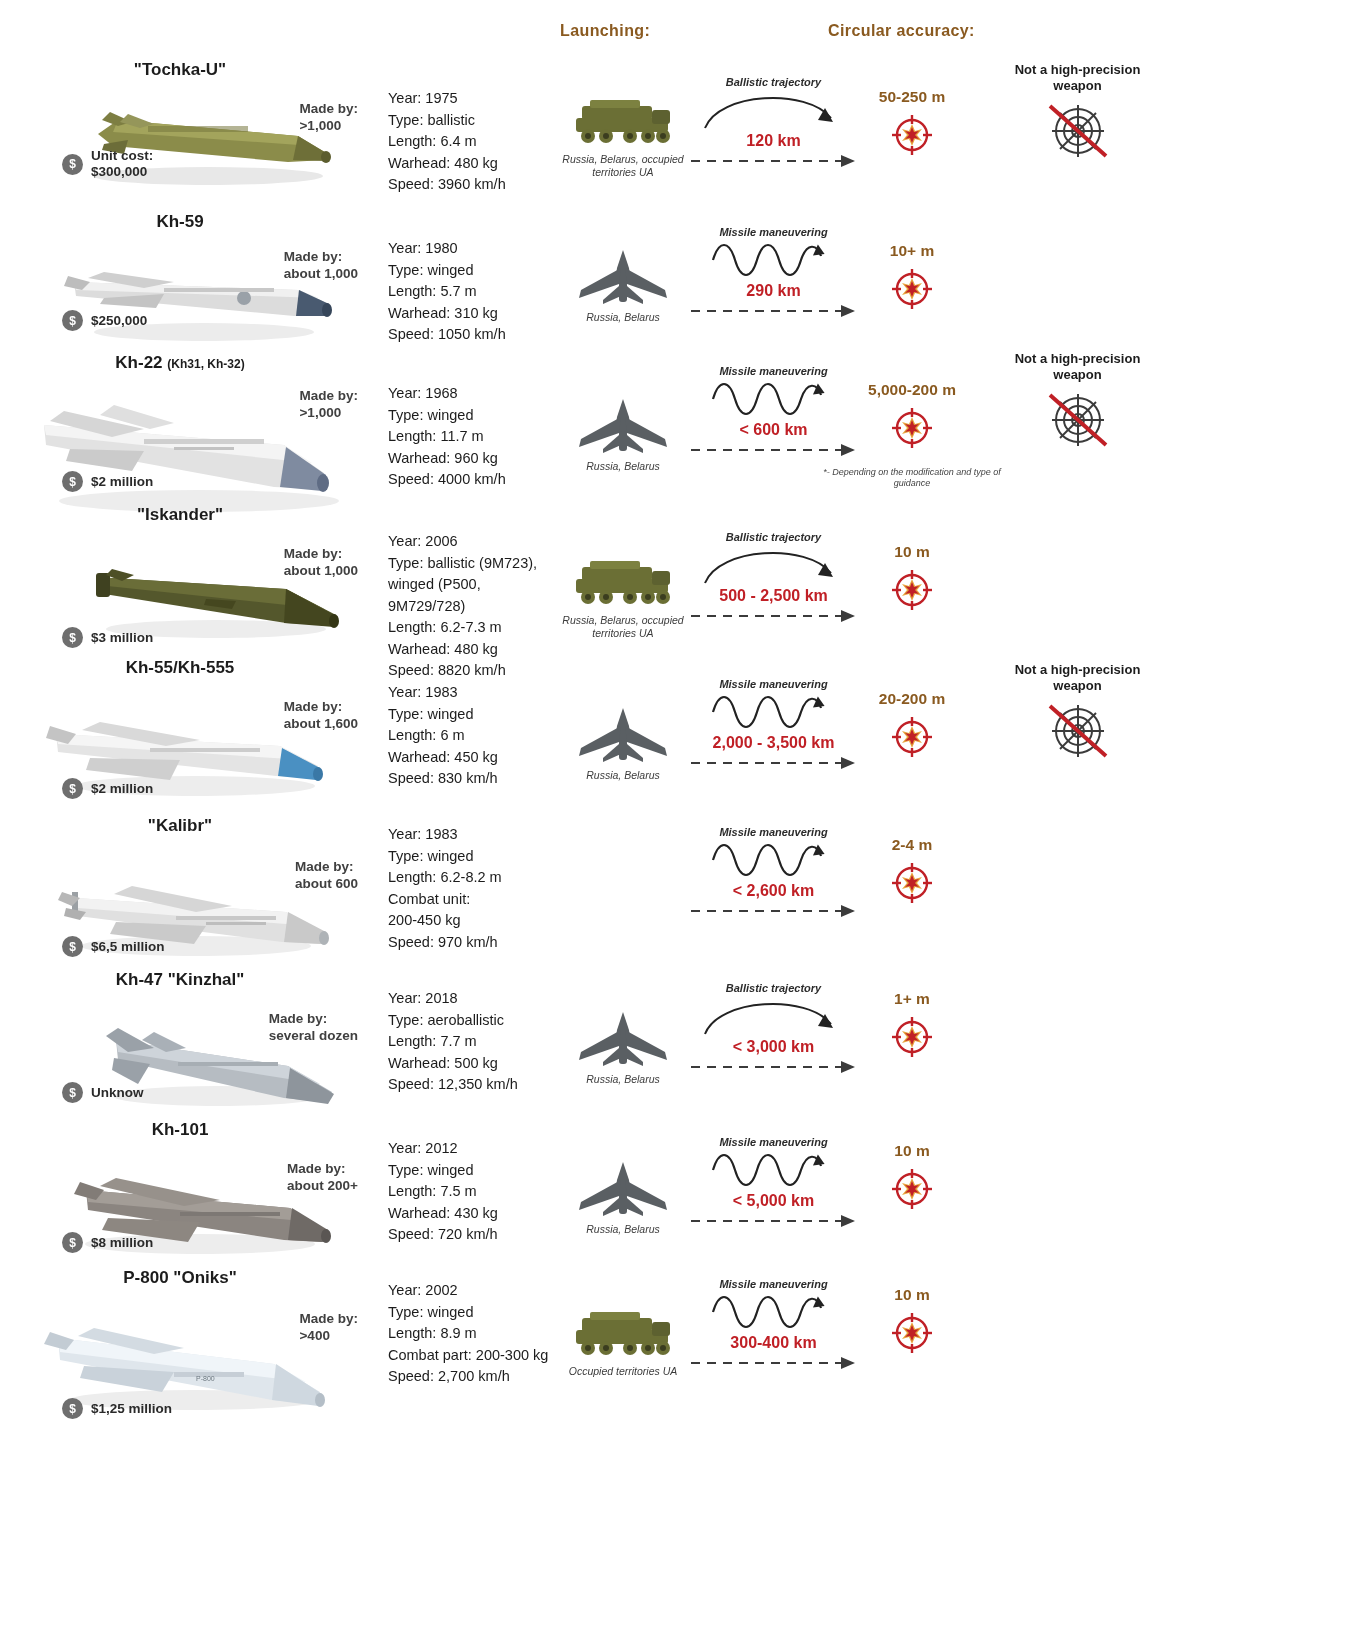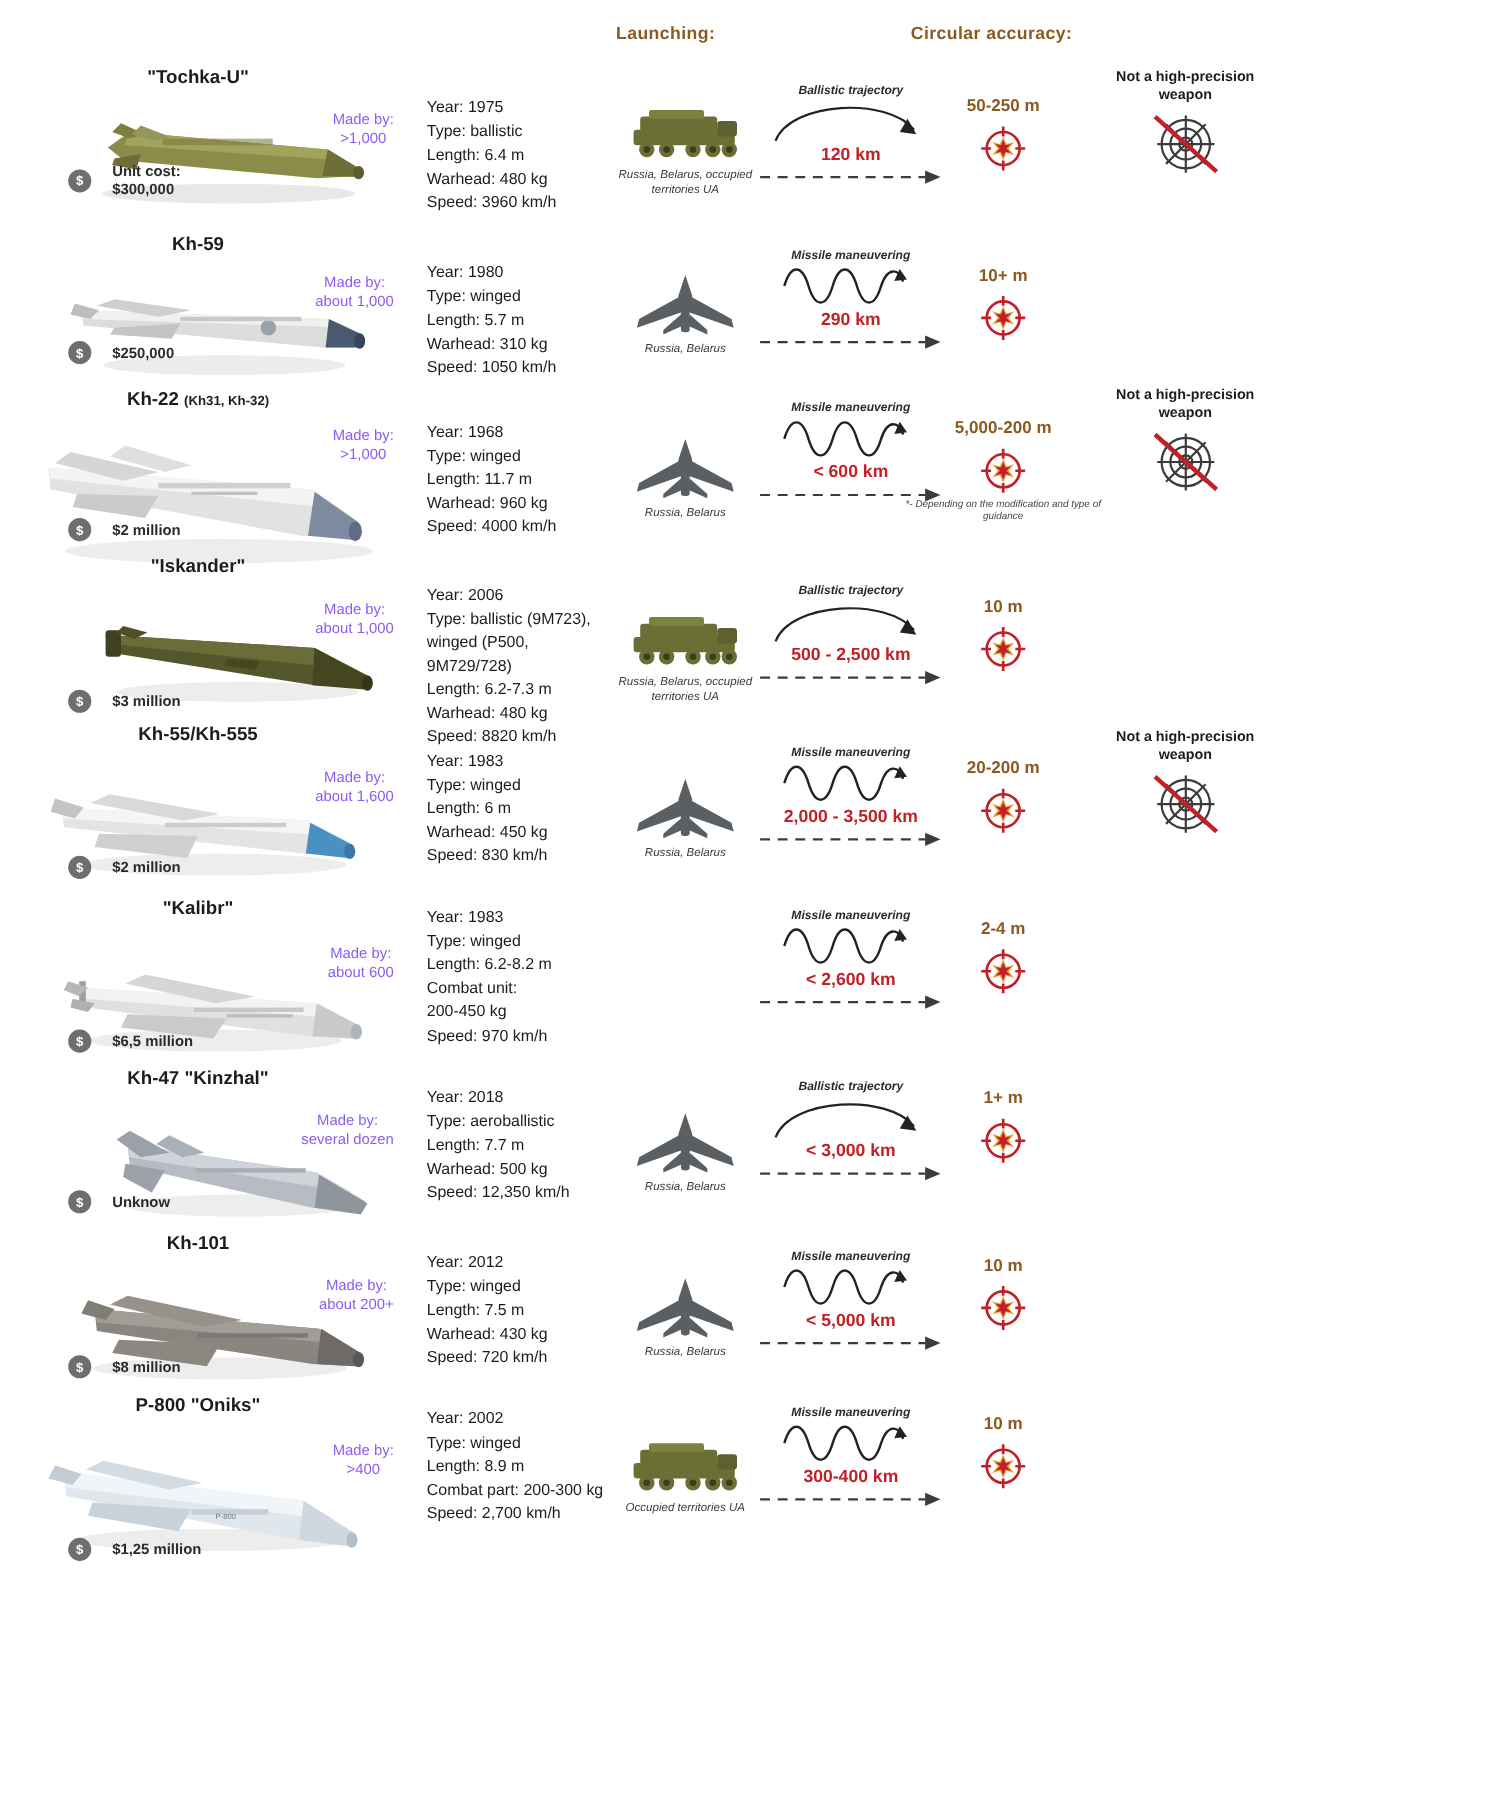--- a/index.html
+++ b/index.html
@@ -77,24 +77,24 @@
   }
   .missile-art {
     position: absolute;
   }
   .missile-art svg { display: block; }
 
   .madeby {
     position: absolute;
     right: 22px;
     font-size: 13.5px;
-    font-weight: normal;
-    color: #8b5cf6;
+    font-weight: bold;
+    color: #404040;
     line-height: 17px;
-    text-align: center;
+    text-align: left;
   }
   .cost {
     position: absolute;
     left: 62px;
     display: flex;
     align-items: center;
     gap: 8px;
   }
   .coin {
     width: 21px; height: 21px;
@@ -104,21 +104,20 @@
     font-size: 12px;
     display: flex; align-items: center; justify-content: center;
     font-weight: bold;
     flex: none;
   }
   .cost-text {
     font-size: 13.5px;
     color: #2a2a2a;
     font-weight: bold;
     line-height: 16px;
-    margin-left: 11px;
   }
   .cost-label { font-weight: bold; }
 
   
   .specs {
     position: absolute;
     left: 388px;
     font-size: 14.5px;
     line-height: 21.5px;
     color: #1c1c1c;
@@ -172,21 +171,21 @@
   .acc-value {
     font-size: 15.5px;
     font-weight: bold;
     color: #8a5a20;
   }
   .acc-note {
     font-size: 9px;
     font-style: italic;
     color: #444;
     line-height: 11px;
-    margin-top: 2px;
+    margin-top: 16px;
     width: 190px;
     margin-left: -35px;
   }
 
   
   .prec {
     position: absolute;
     left: 990px;
     width: 175px;
     text-align: center;

